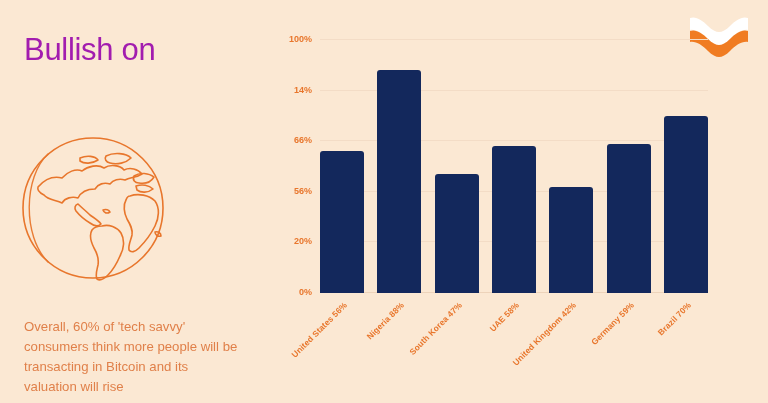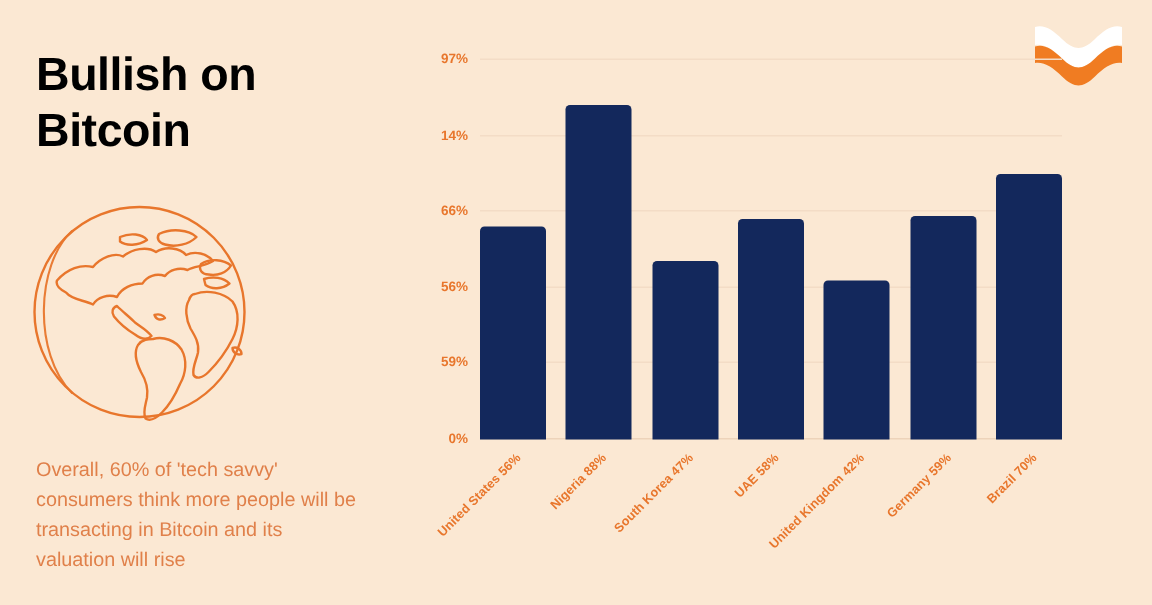--- a/index.html
+++ b/index.html
@@ -29,41 +29,41 @@
     width: 262px;
     height: 403px;
   }
   #headline {
     position: absolute;
     left: 24px;
     top: 32px;
     width: 225px;
     font-size: 31px;
     line-height: 1.18;
-    font-weight: bold;
-    color: #000000;
+    font-weight: normal;
+    color: #a21caf;
     letter-spacing: -0.3px;
   }
   #headline .hl-line {
     display: block;
   }
   #globe-wrap {
     position: absolute;
     left: 18px;
     top: 132px;
     width: 150px;
     height: 152px;
   }
   #globe-wrap svg {
     display: block;
   }
   #summary-text {
     position: absolute;
     left: 24px;
-    top: 303px;
+    top: 317px;
     width: 218px;
     font-size: 13.2px;
     line-height: 1.52;
     color: #E0804A;
     font-weight: normal;
   }
 
   
   #chart-panel {
     position: absolute;
@@ -151,21 +151,20 @@
 </style>
 </head>
 <body>
 
 <div id="infographic">
 
   <div id="left-panel">
 
     <div id="headline">
       <span class="hl-line">Bullish on</span>
-      <span class="hl-line">Bitcoin</span>
     </div>
 
     <div id="globe-wrap">
       <svg width="150" height="152" viewBox="0 0 150 152" fill="none" stroke="#E8762C" stroke-width="1.6" stroke-linejoin="round" stroke-linecap="round">
 
         <circle cx="75" cy="76" r="70" fill="none" stroke="#E8762C" stroke-width="1.6"></circle>
 
         <path d="M30 22 C6 44 4 104 30 130" fill="none" stroke="#E8762C" stroke-width="1.4" opacity="0.95"></path>
 
         <path d="M20 55 C27 47 36 44 44 46 C49 40 58 36 64 39 C70 34 80 32 86 36
@@ -213,33 +212,33 @@
   </div>
 
   <div id="chart-panel">
     <div id="plot-area">
 
       <div id="gridlines">
           <div class="gridline baseline" style="bottom: 0%;">
             <span class="ytick">0%</span>
           </div>
           <div class="gridline" style="bottom: 20%;">
-            <span class="ytick">59%</span>
+            <span class="ytick">20%</span>
           </div>
           <div class="gridline" style="bottom: 40%;">
             <span class="ytick">56%</span>
           </div>
           <div class="gridline" style="bottom: 60%;">
             <span class="ytick">66%</span>
           </div>
           <div class="gridline" style="bottom: 80%;">
             <span class="ytick">14%</span>
           </div>
           <div class="gridline" style="bottom: 100%;">
-            <span class="ytick">97%</span>
+            <span class="ytick">100%</span>
           </div>
         </div>
       <div id="bars">
           <div class="bar-slot">
             <div class="bar" title="United States 56%" style="height: 56%; background: rgb(19, 40, 92);"></div>
             <div class="xlabel"><span class="xlabel-inner">United States 56%</span></div>
           </div>
           <div class="bar-slot">
             <div class="bar" title="Nigeria 88%" style="height: 88%; background: rgb(19, 40, 92);"></div>
             <div class="xlabel"><span class="xlabel-inner">Nigeria 88%</span></div>

